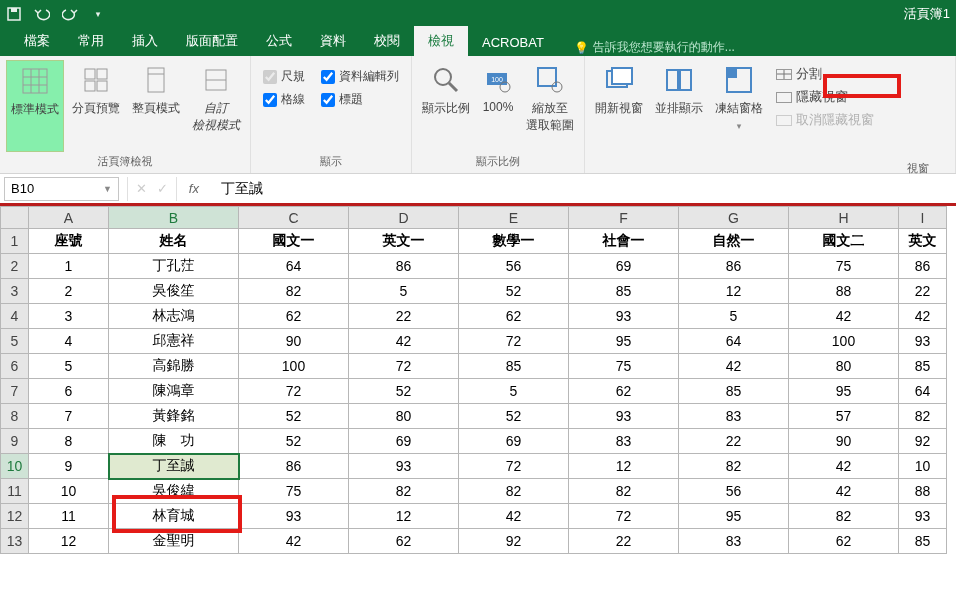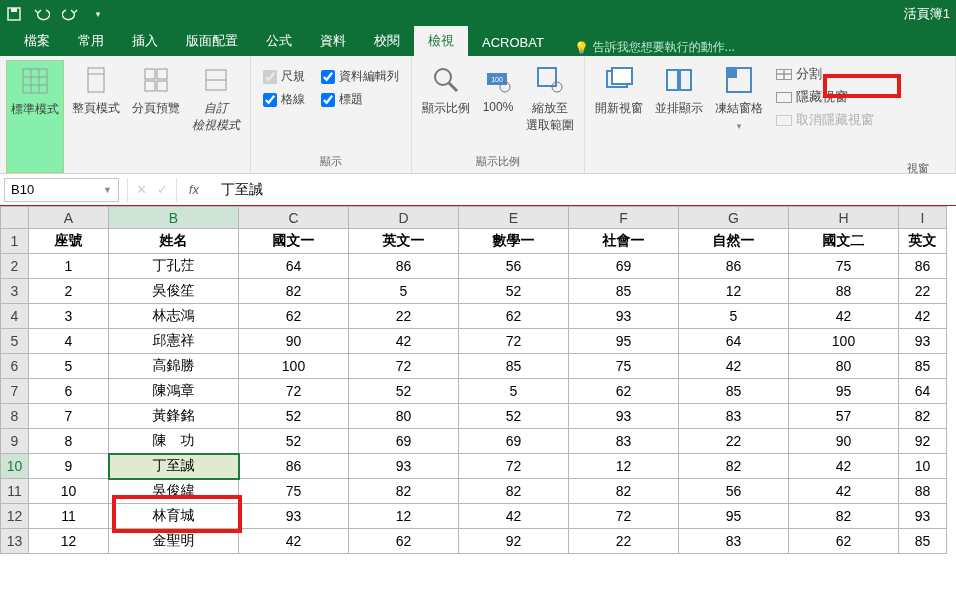--- a/index.html
+++ b/index.html
@@ -29,21 +29,21 @@
     .chk input { width: 14px; height: 14px; }
     .wnd-col { display:flex; flex-direction:column; gap:3px; padding:4px 2px; font-size:13px; color:#444;}
     .wnd-item { display:flex; align-items:center; gap:4px; cursor:pointer; padding:1px 3px; }
     .wnd-item.disabled { color:#b0b0b0; }
     .wnd-ic { width:16px; height:11px; border:1px solid #9a9a9a; position:relative; }
 
     .highlight-red { border: 4px solid #e41b17; position: absolute; pointer-events:none; }
     .highlight-split { top: 74px; left: 823px; width: 78px; height: 24px; }
     .highlight-cell { top: 495px; left: 112px; width: 130px; height: 38px; }
 
-    .formula-bar { height: 32px; display: flex; align-items: center; border-bottom: 1px solid #b91c1c; background:#fff; }
+    .formula-bar { height: 32px; display: flex; align-items: center; border-bottom: 3px solid #b91c1c; background:#fff; }
     .name-box { width: 115px; height: 24px; border: 1px solid #c6c6c6; margin: 0 8px 0 4px; padding: 0 6px; display:flex; align-items:center; justify-content:space-between; font-size:13px; }
     .name-box span.dd { color:#888; font-size:9px; }
     .fx-btns { display:flex; gap:10px; color:#888; padding:0 8px; border-left:1px solid #e0e0e0; border-right:1px solid #e0e0e0; height:24px; align-items:center;}
     .fx-lbl { padding: 0 12px; color:#666; font-style:italic; }
     .fx-val { padding: 0 10px; font-size:14px; }
 
     .sheet { position: relative; }
     table { border-collapse: collapse; table-layout: fixed; }
     th, td { border: 1px solid #b7b7b7; text-align: center; height: 25px; font-size: 14px; padding:0; overflow:hidden; white-space:nowrap; }
     .hdr th { background: #e6e6e6; font-weight: normal; color:#444; height:22px; }
@@ -108,48 +108,49 @@
               <line x1="2" y1="18" x2="26" y2="18" stroke="#9a9a9a"></line>
               <line x1="10" y1="2" x2="10" y2="26" stroke="#9a9a9a"></line>
               <line x1="18" y1="2" x2="18" y2="26" stroke="#9a9a9a"></line>
             </svg>
           </div>
           <span>標準模式</span>
         </div>
       <div class="big-btn">
           <div class="ic">
             <svg width="28" height="28">
-              <rect x="6" y="2" width="16" height="24" fill="none" stroke="#9a9a9a"></rect>
-              <line x1="6" y1="8" x2="22" y2="8" stroke="#9a9a9a"></line>
-            </svg>
-          </div>
-          <span>整頁模式</span>
-        </div>
-      <div class="big-btn">
-          <div class="ic">
-            <svg width="28" height="28">
               <rect x="3" y="3" width="10" height="10" fill="none" stroke="#9a9a9a"></rect>
               <rect x="15" y="3" width="10" height="10" fill="none" stroke="#9a9a9a"></rect>
               <rect x="3" y="15" width="10" height="10" fill="none" stroke="#9a9a9a"></rect>
               <rect x="15" y="15" width="10" height="10" fill="none" stroke="#9a9a9a"></rect>
             </svg>
           </div>
           <span>分頁預覽</span>
         </div>
       <div class="big-btn">
           <div class="ic">
             <svg width="28" height="28">
+              <rect x="6" y="2" width="16" height="24" fill="none" stroke="#9a9a9a"></rect>
+              <line x1="6" y1="8" x2="22" y2="8" stroke="#9a9a9a"></line>
+            </svg>
+          </div>
+          <span>整頁模式</span>
+        </div>
+      <div class="big-btn">
+          <div class="ic">
+            <svg width="28" height="28">
               <rect x="4" y="4" width="20" height="20" fill="none" stroke="#9a9a9a"></rect>
               <line x1="4" y1="14" x2="24" y2="14" stroke="#9a9a9a"></line>
             </svg>
           </div>
           <span style="white-space:pre-line;text-align:center;font-style:italic;">自訂
 檢視模式</span>
         </div>
     </div>
+    <div class="group-label">活頁簿檢視</div>
   </div>
 
   <div class="group">
     <div class="group-row">
       <div class="chk-col">
         <label class="chk">
             <input type="checkbox" checked="" disabled="" style="">
             <span>尺規</span>
           </label>
         <label class="chk">

